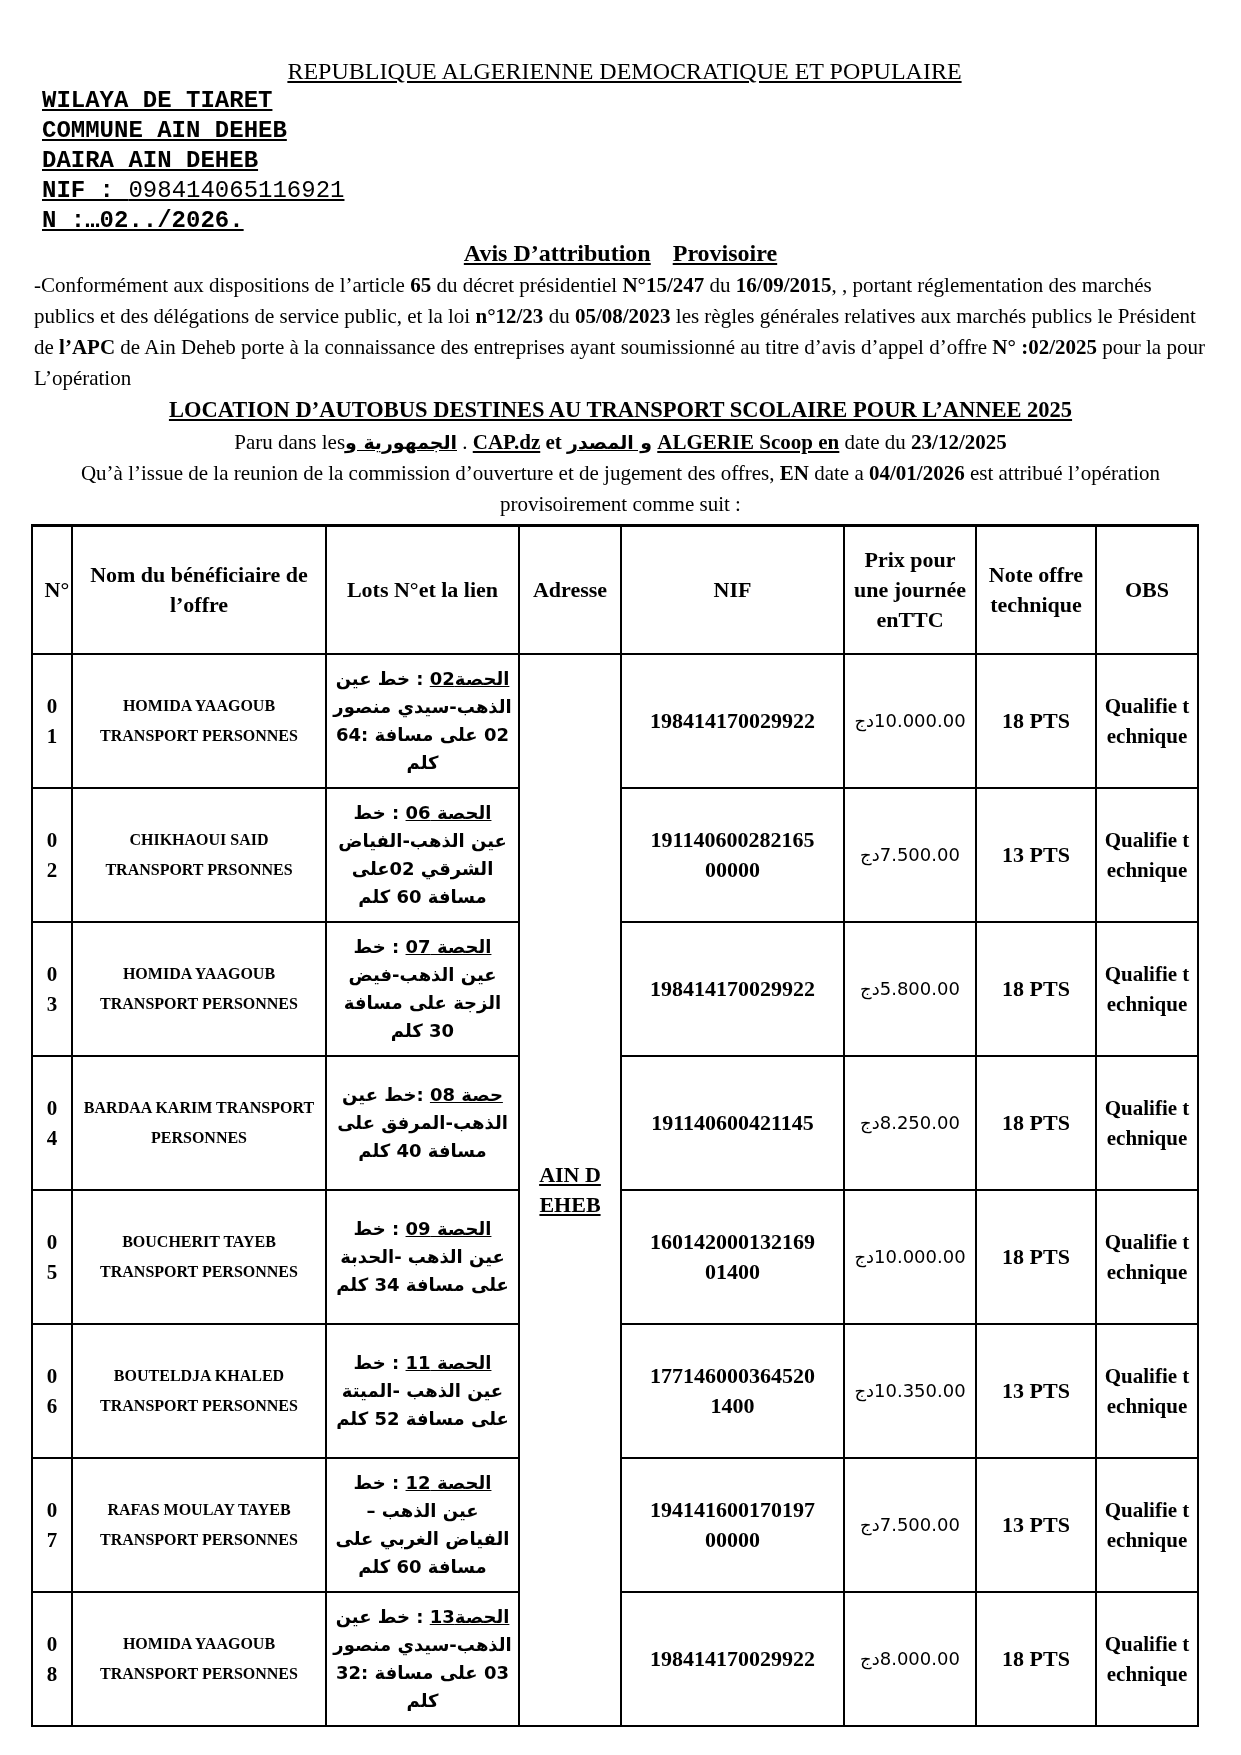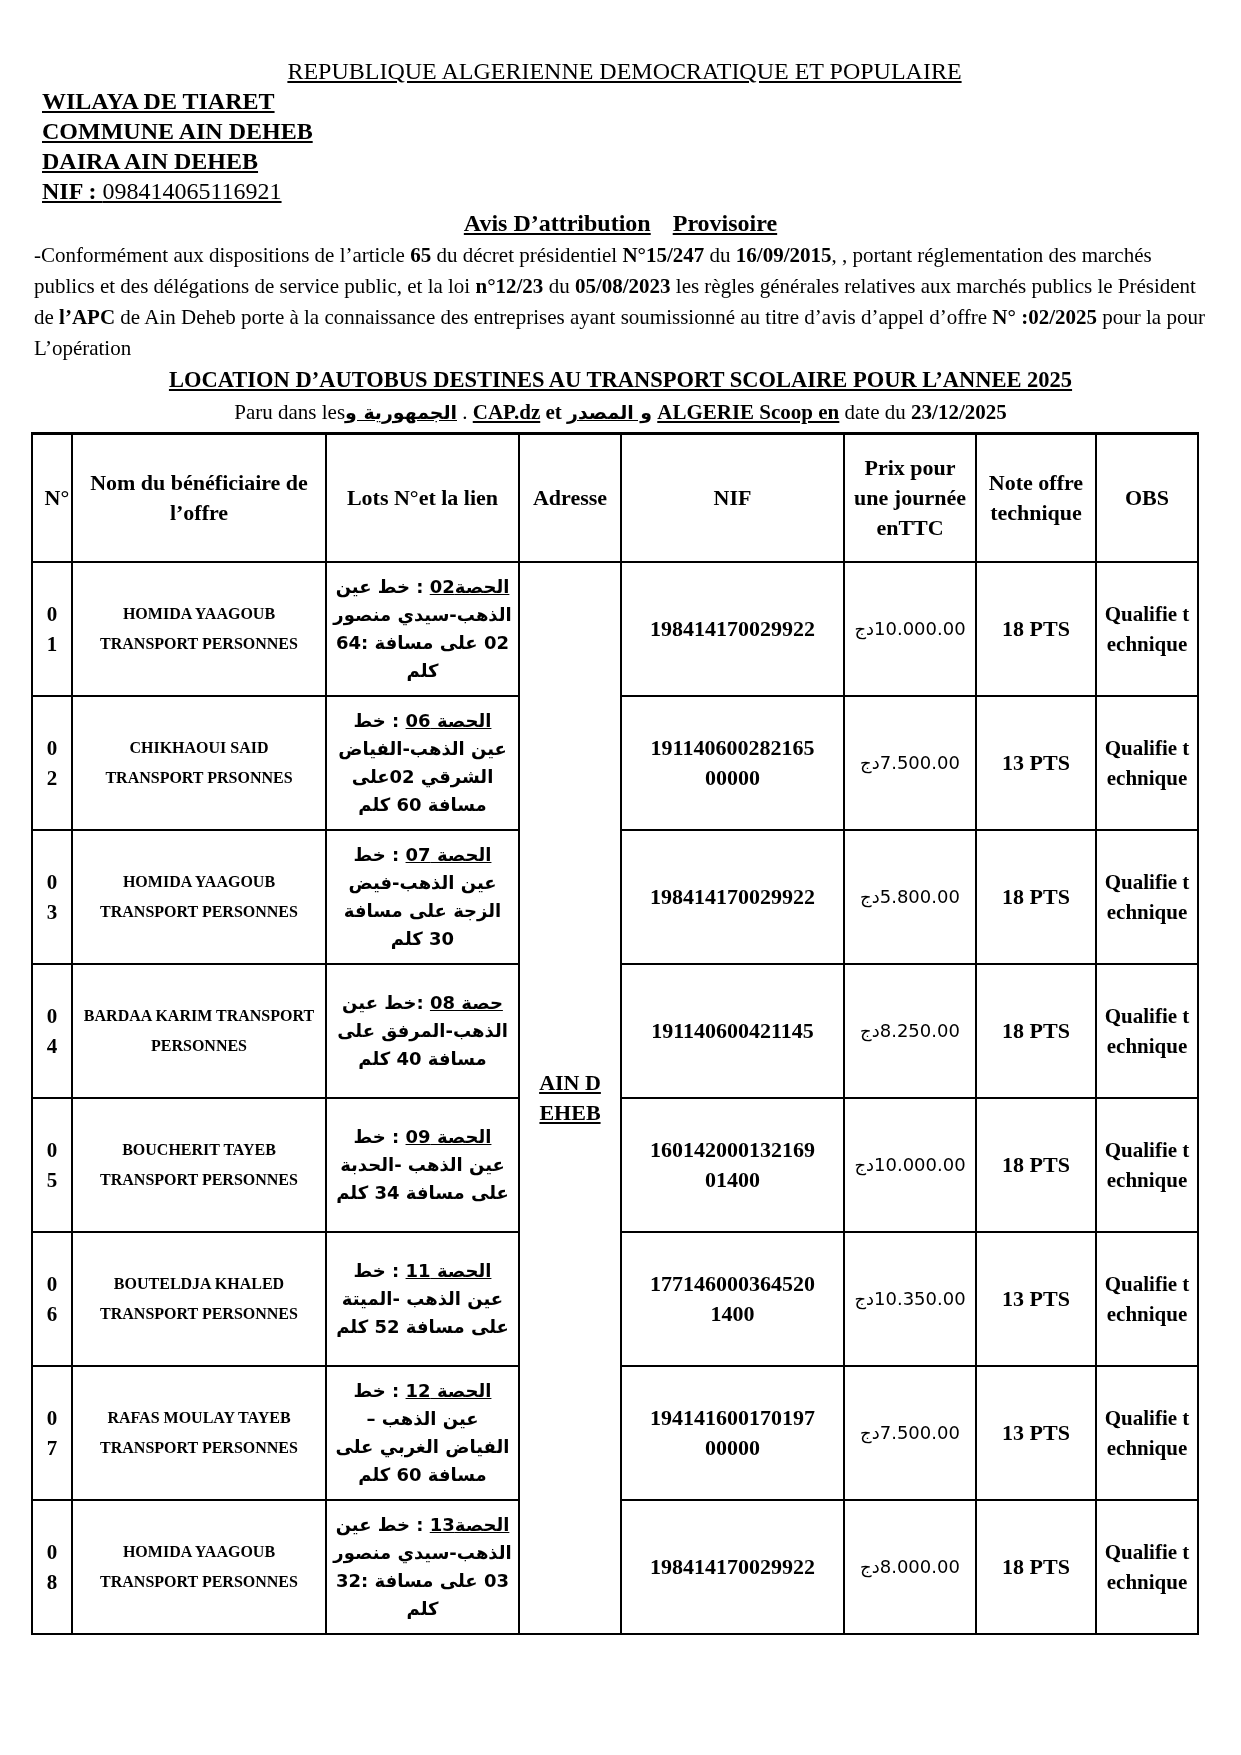--- a/index.html
+++ b/index.html
@@ -9,21 +9,21 @@
     font-family:"Liberation Serif", serif;
     overflow:hidden;
   }
   .page { padding-top:56px; }
   .u { text-decoration:underline; }
   .b { font-weight:bold; }
   .ar { font-family:"DejaVu Sans", sans-serif; font-size:0.9em; }
 
   .rep-line { font-size:24px; line-height:30px; text-align:center;padding-left:8px; }
 
-  .org-block { margin-left:42px; font-size:24px; font-weight:bold; }
+  .org-block { margin-left:42px; font-size:24px; font-weight:bold;font-family:Liberation Mono, monospace; }
   .org-block .line { line-height:30px; }
   .org-block .nrm { font-weight:normal; }
 
   .avis-title { font-size:24px; font-weight:bold; line-height:34px; text-align:center; }
   .avis-title .part1 { margin-right:22px; }
 
   .intro { font-size:21px; line-height:31px; text-align:left; padding:0 34px; }
   .operation { font-size:22.5px; font-weight:bold; line-height:32px; text-align:center; }
   .publication { font-size:21px; line-height:32px; text-align:center; }
   .decision { font-size:21px; line-height:31px; text-align:center; padding:0 60px; }
@@ -79,34 +79,36 @@
 
   <div class="rep-line">
     <span class="u">REPUBLIQUE ALGERIENNE DEMOCRATIQUE ET POPULAIRE</span>
   </div>
 
   <div class="org-block">
     <div class="line"><span class="u">WILAYA DE TIARET</span></div>
     <div class="line"><span class="u">COMMUNE AIN DEHEB</span></div>
     <div class="line"><span class="u">DAIRA AIN DEHEB</span></div>
     <div class="line"><span class="u"><span>NIF : </span><span class="nrm">098414065116921</span></span></div>
+    <div class="line"><span class="u">N :…02../2026.</span></div>
   </div>
 
   <div class="avis-title">
     <span class="u part1">Avis D’attribution</span><span class="u">Provisoire</span>
   </div>
 
   <div class="intro"><span>-Conformément aux  dispositions de l’article </span><span class="b">65</span><span> du décret présidentiel </span><span class="b">N°15/247</span><span> du </span><span class="b">16/09/2015</span><span>, , portant réglementation des marchés publics et des délégations de service public, et  la loi </span><span class="b">n°12/23</span><span> du </span><span class="b">05/08/2023</span><span> les règles générales relatives aux marchés publics le Président de </span><span class="b">l’APC</span><span> de Ain Deheb porte à la connaissance des entreprises ayant soumissionné au titre d’avis d’appel d’offre </span><span class="b">N° :02/2025</span><span>  pour la pour L’opération</span></div>
 
   <div class="operation">
     <span class="u">LOCATION D’AUTOBUS DESTINES AU TRANSPORT SCOLAIRE POUR L’ANNEE 2025</span>
   </div>
 
   <div class="publication"><span>Paru dans les</span><span class="b u ar" dir="rtl">الجمهورية و</span><span> . </span><span class="b u">CAP.dz</span><span class="b">  et  </span><span class="b u ar" dir="rtl">و المصدر</span><span> </span><span class="b u">ALGERIE Scoop en</span><span> date du </span><span class="b">23/12/2025</span></div>
 
+  <div class="decision"><span>Qu’à l’issue de la reunion de la commission d’ouverture et de jugement des offres, </span><span class="b">EN</span><span> date a </span><span class="b">04/01/2026</span><span>   est attribué l’opération provisoirement comme suit :</span></div>
 
   <table class="award">
     <colgroup>
       <col style="width:40px">
         <col style="width:254px">
         <col style="width:193px">
         <col style="width:102px">
       <col style="width:223px">
         <col style="width:132px">
         <col style="width:120px">

